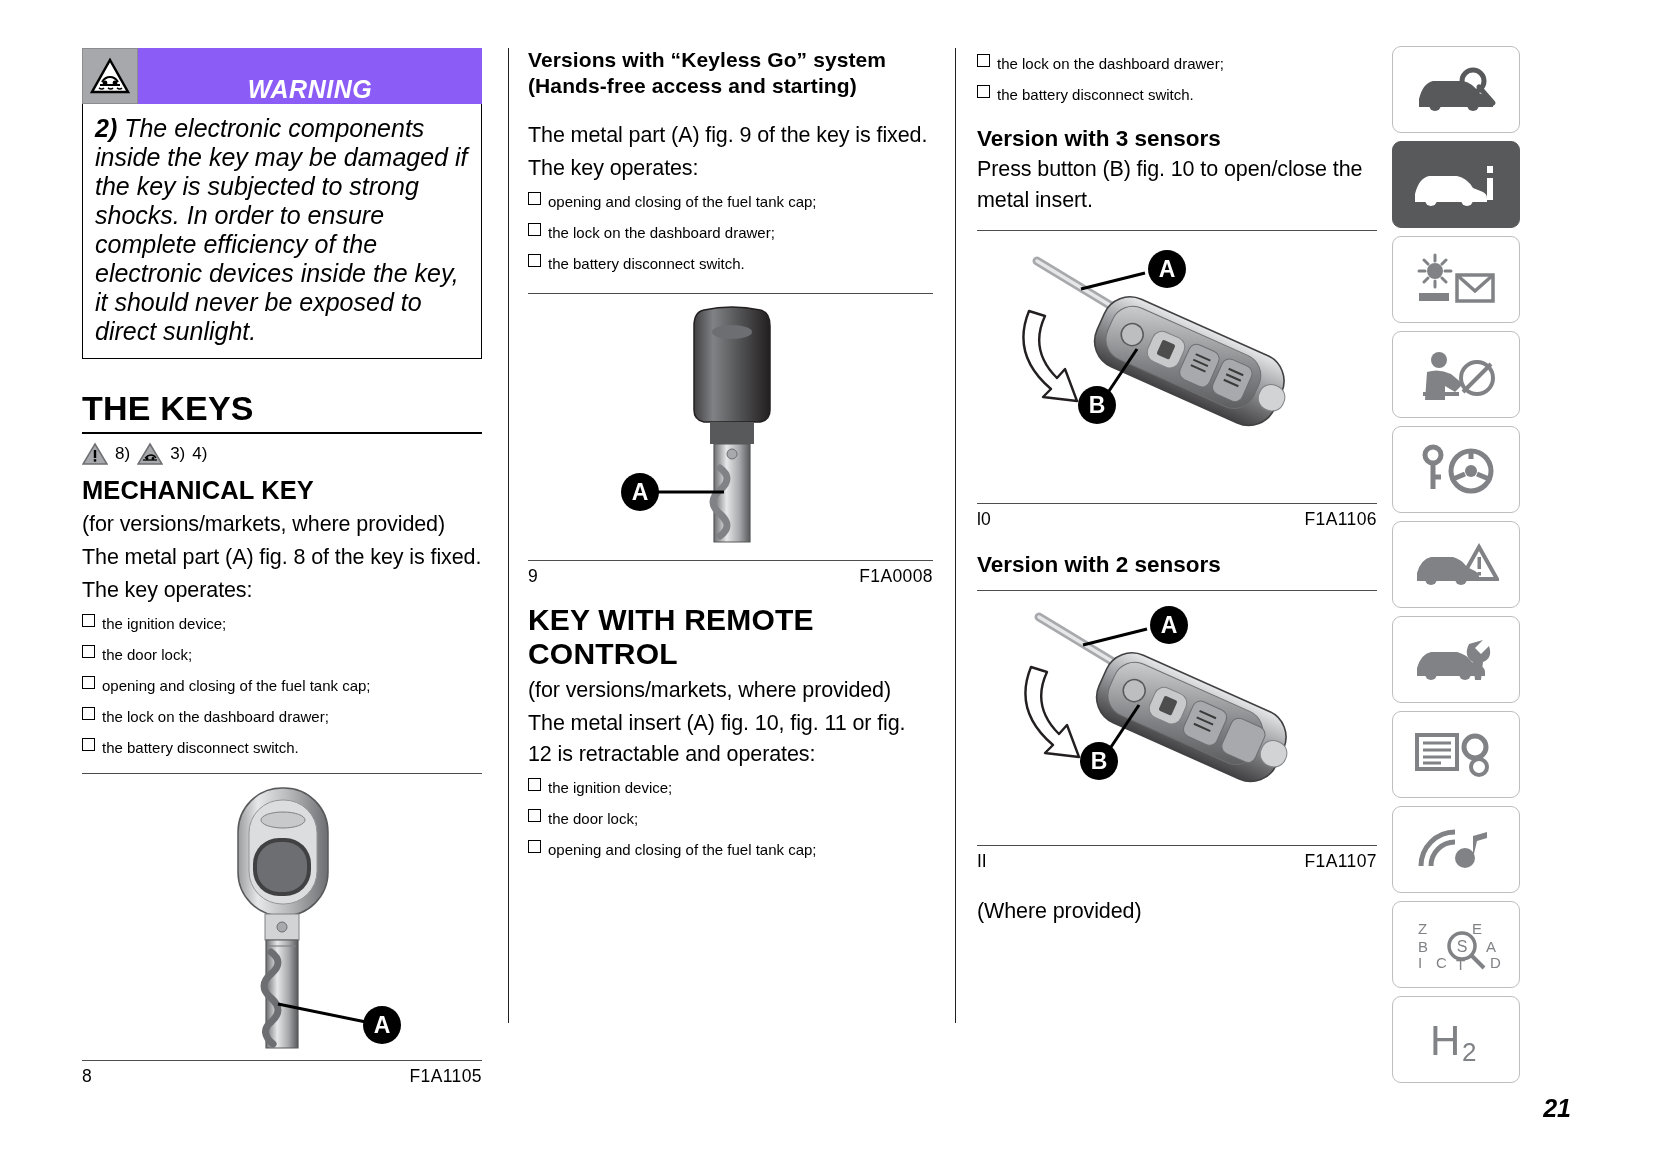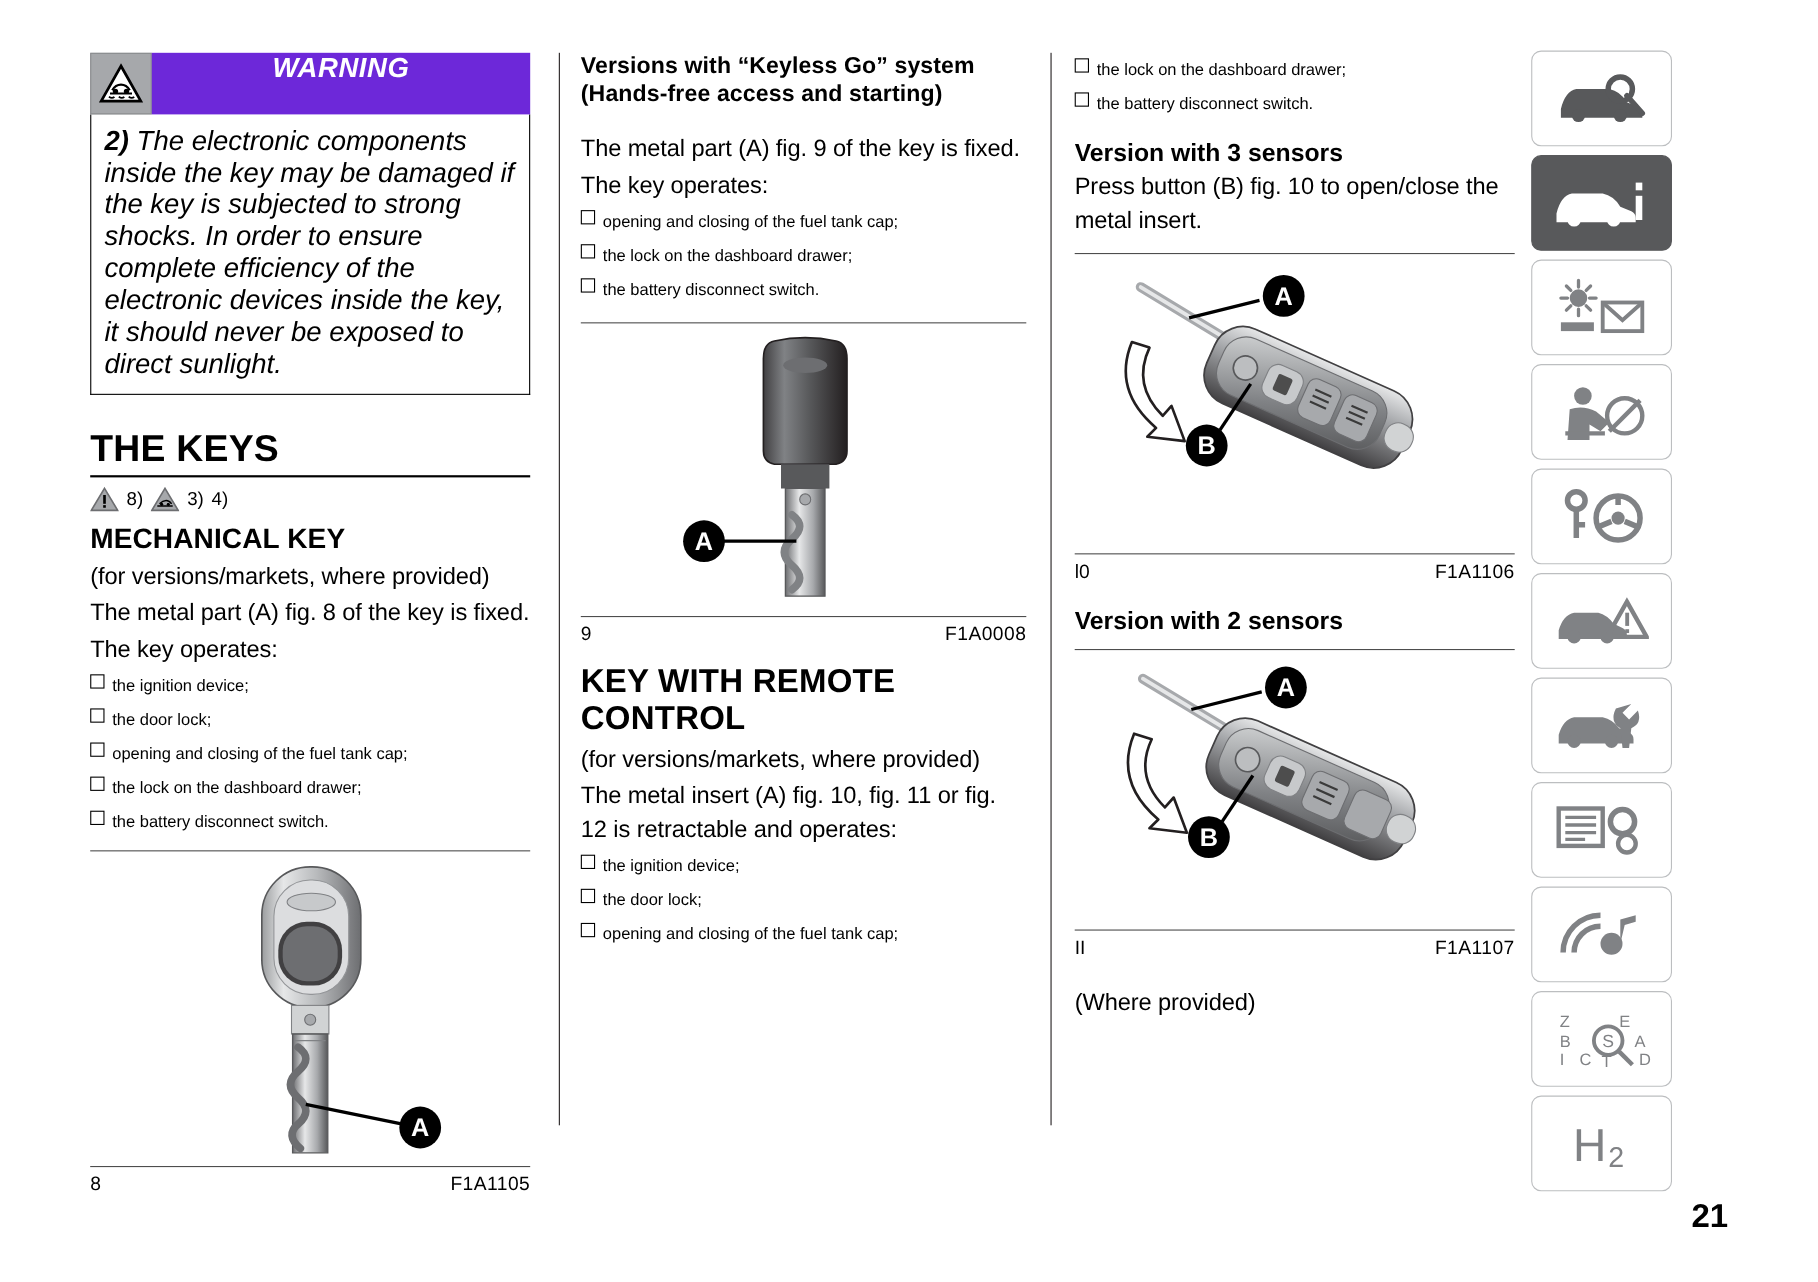--- a/index.html
+++ b/index.html
@@ -101,23 +101,23 @@
     width: 56px;
     background: #a6a8ab;
     border: 1px solid #8a8c8e;
     box-sizing: border-box;
     display: flex;
     align-items: center;
     justify-content: center;
   }
   .warn-bar {
     flex: 1;
-    background: #6d28d9;
+    background: #8b5cf6;
     display: flex;
-    align-items: flex-start;
+    align-items: flex-end;
     justify-content: center;
   }
   .warn-bar span {
     color: #fff;
     font-weight: bold;
     font-style: italic;
     font-size: 25px;
     letter-spacing: 0.5px;
   }
   .warn-body {
@@ -183,22 +183,23 @@
   .rail-item.active {
     background: #58595b;
     border-color: #58595b;
   }
 
   
   #page-number {
     position: absolute;
     right: 82px;
     bottom: 42px;
-    font-size: 30px;
+    font-size: 25px;
     font-weight: bold;
+    font-style: italic;
   }
 </style>
 </head>
 <body>
 
 <div class="page">
 
   <div class="vrule" id="vrule-1"></div>
   <div class="vrule" id="vrule-2"></div>
 

